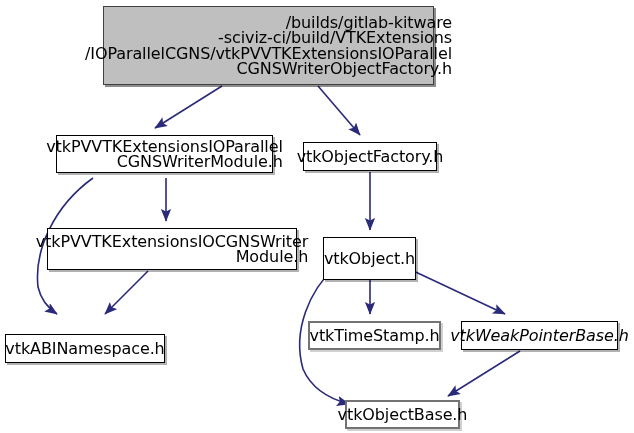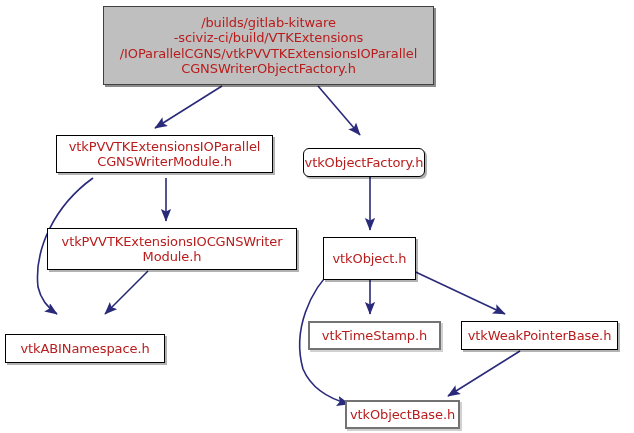--- a/index.html
+++ b/index.html
@@ -22,25 +22,25 @@
     width: 634px;
     height: 433px;
     pointer-events: none;
   }
   .node {
     position: absolute;
     box-sizing: border-box;
     display: flex;
     align-items: center;
     justify-content: center;
-    text-align: center;
+    text-align: right;
     background: #ffffff;
     border: 1px solid #000000;
-    color: #b91c1c;
-    font-size: 13px;
+    color: #000000;
+    font-size: 16px;
     line-height: 15.5px;
     letter-spacing: -0.1px;
     white-space: pre-line;
     z-index: 2;
   }
   .node.root {
     background: #bfbfbf;
     border: 1px solid #404040;
     box-shadow: 2px 2px 0 0 rgba(0,0,0,0.45);
   }
@@ -97,42 +97,42 @@
 -sciviz-ci/build/VTKExtensions
 /IOParallelCGNS/vtkPVVTKExtensionsIOParallel
 CGNSWriterObjectFactory.h</span>
   </div>
 
   <div class="node plain" style="left:56px; top:135px; width:217px; height:38px;">
     <span class="node-label">vtkPVVTKExtensionsIOParallel
 CGNSWriterModule.h</span>
   </div>
 
-  <div class="node plain" style="left:303px; top:148px; width:122px; height:29px;border-radius:6px;">
+  <div class="node plain" style="left:303px; top:142px; width:134px; height:29px;">
     <span class="node-label">vtkObjectFactory.h</span>
   </div>
 
   <div class="node plain" style="left:47px; top:228px; width:250px; height:42px;">
     <span class="node-label">vtkPVVTKExtensionsIOCGNSWriter
 Module.h</span>
   </div>
 
   <div class="node plain" style="left:323px; top:237px; width:93px; height:43px;">
     <span class="node-label">vtkObject.h</span>
   </div>
 
   <div class="node plain" style="left:5px; top:334px; width:160px; height:29px;">
     <span class="node-label">vtkABINamespace.h</span>
   </div>
 
   <div class="node highlight" style="left:308px; top:321px; width:133px; height:29px;">
     <span class="node-label">vtkTimeStamp.h</span>
   </div>
 
-  <div class="node plain" style="left:461px; top:321px; width:157px; height:29px;">
+  <div class="node plain" style="left:461px; top:321px; width:157px; height:29px;font-style:italic;">
     <span class="node-label">vtkWeakPointerBase.h</span>
   </div>
 
   <div class="node highlight" style="left:345px; top:400px; width:115px; height:29px;">
     <span class="node-label">vtkObjectBase.h</span>
   </div>
 
 </div>
 
 </body></html>

